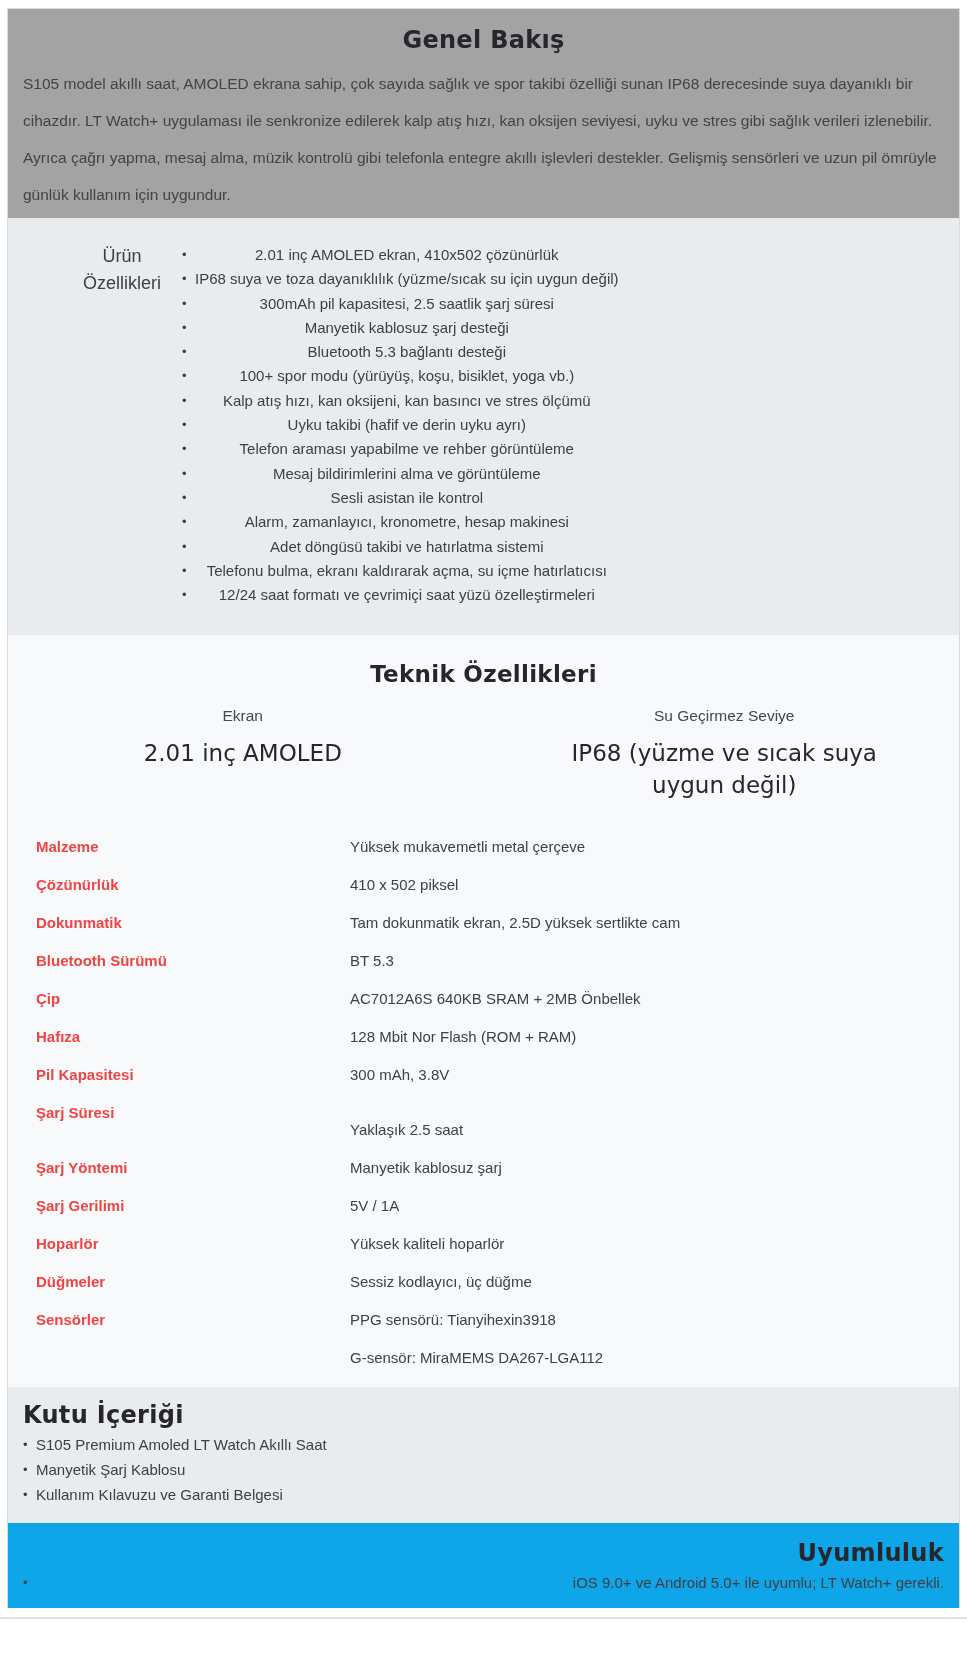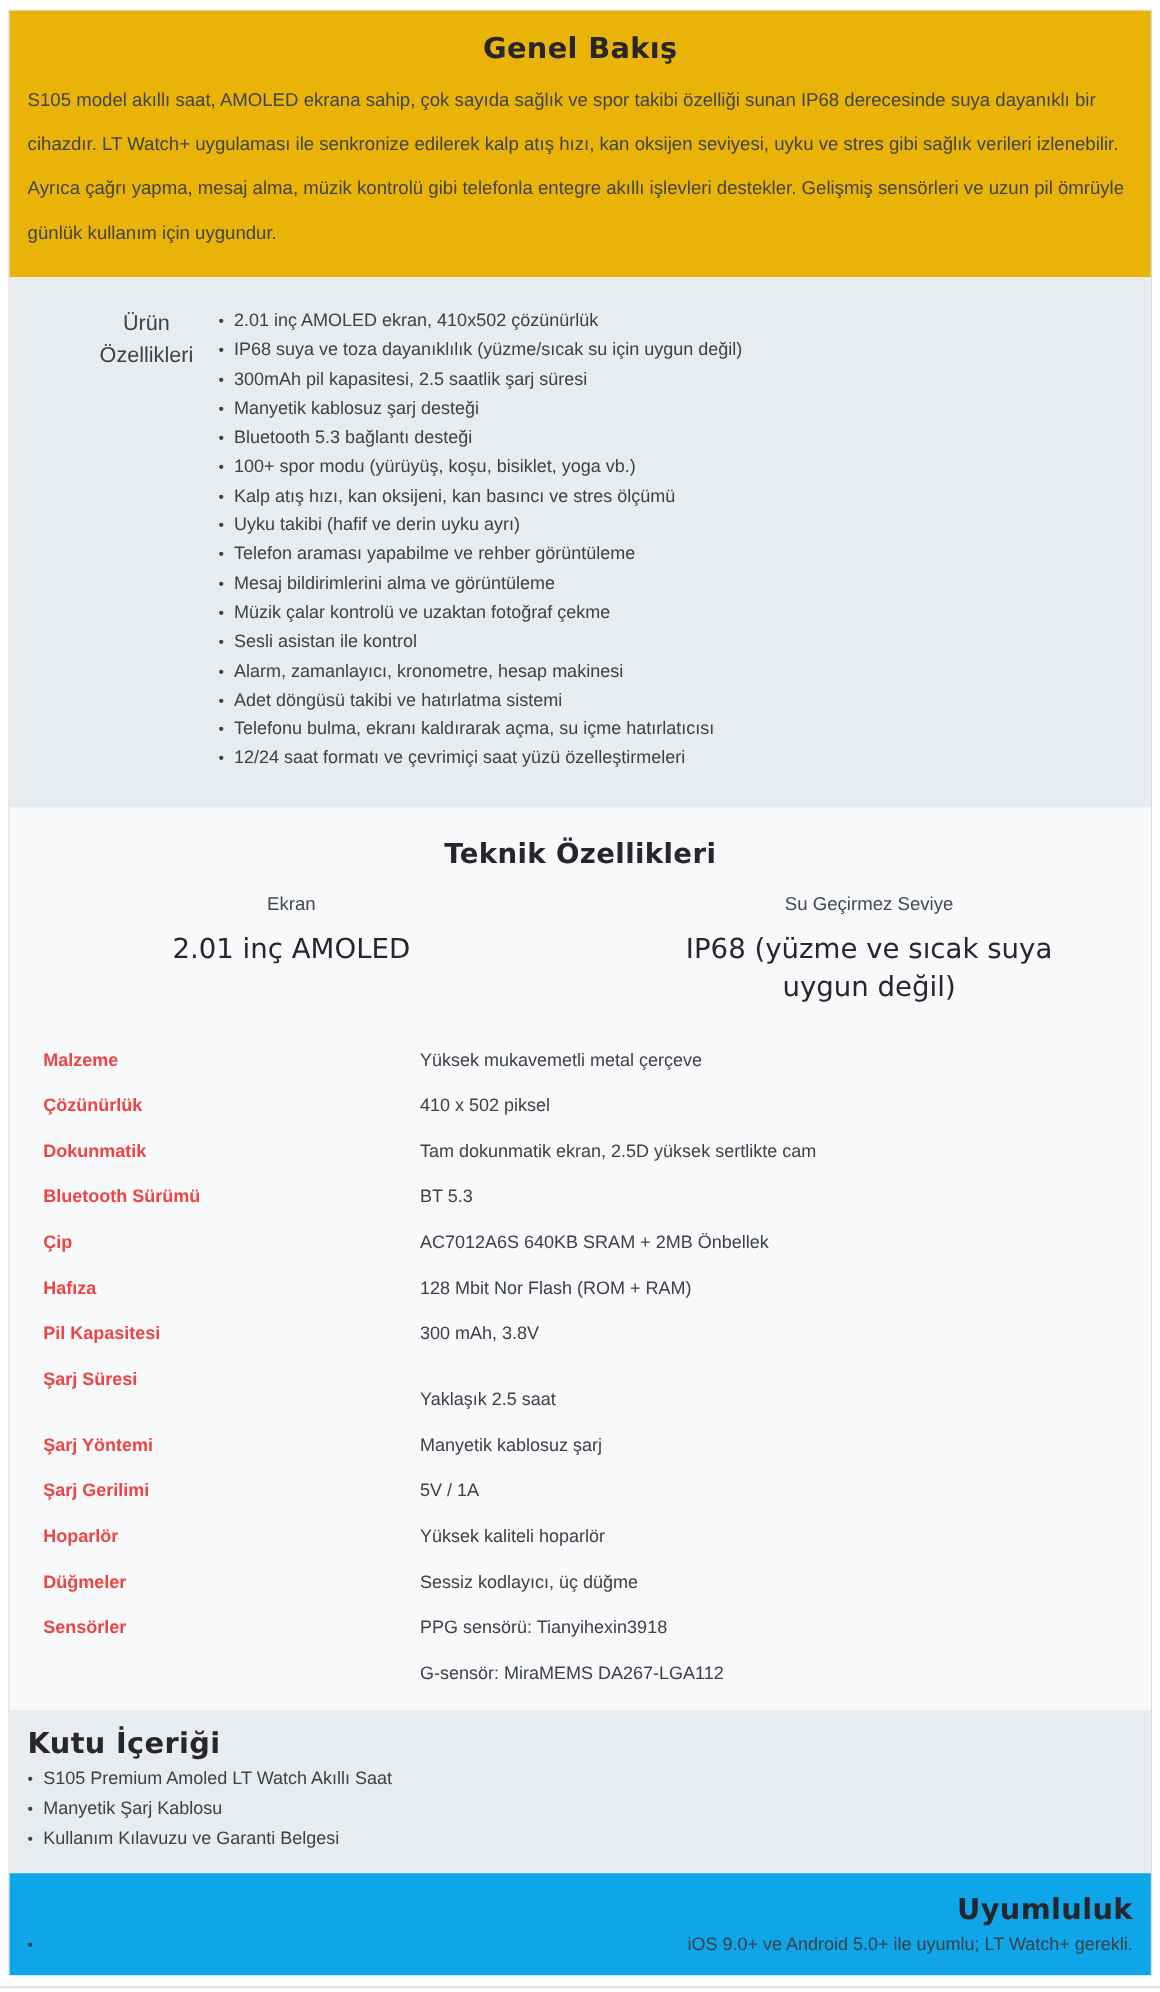--- a/index.html
+++ b/index.html
@@ -10,21 +10,21 @@
     -webkit-font-smoothing: antialiased;
   }
   .card {
     margin: 8px 7px 0 7px;
     border: 1px solid #d6dbe0;
     border-bottom: none;
   }
   h2 { font-family: "DejaVu Sans", sans-serif; color: #26262c; font-weight: 600; letter-spacing: 0.3px; }
 
   
-  .sec-overview { background: #eab308; padding: 14px 15px 18px 15px; }
+  .sec-overview { background: #a3a3a3; padding: 14px 15px 5px 15px; }
   .sec-overview h2 {
     margin: 0; text-align: center;
     font-size: 24px; line-height: 34px;
   }
   .sec-overview p {
     margin: 8px 0 0 0;
     font-size: 15.5px; line-height: 37px; color: #414449;
   }
 
   
@@ -39,21 +39,21 @@
     font-size: 18px; line-height: 27px; color: #3d4145;
   }
   ul.bullets { list-style: none; margin: 0; padding: 0; }
   ul.bullets li { position: relative; padding-left: 13px; }
   ul.bullets li::before {
     content: "\2022";
     position: absolute; left: 0; top: 0;
     font-size: 13px; color: #3d4145;
   }
   .features-list { margin: 1px 0 0 28px; font-size: 15px; }
-  .features-list li { line-height: 24.3px; }
+  .features-list li { line-height: 24.3px; text-align: center; }
 
   
   .sec-tech { background: #f8f9fa; padding: 20px 15px 11px 15px; }
   .sec-tech h2 {
     margin: 0; text-align: center;
     font-size: 23px; line-height: 38px;
   }
   .tech-highlights { display: flex; margin-top: 12px; text-align: center; gap: 42px; }
   .tech-col { flex: 1 1 50%; }
   .tech-col-label { font-size: 15.5px; line-height: 22px; color: #43484d; }
@@ -107,21 +107,20 @@
         <li>100+ spor modu (yürüyüş, koşu, bisiklet, yoga vb.)</li>
 
         <li>Kalp atış hızı, kan oksijeni, kan basıncı ve stres ölçümü</li>
 
         <li>Uyku takibi (hafif ve derin uyku ayrı)</li>
 
         <li>Telefon araması yapabilme ve rehber görüntüleme</li>
 
         <li>Mesaj bildirimlerini alma ve görüntüleme</li>
 
-        <li>Müzik çalar kontrolü ve uzaktan fotoğraf çekme</li>
 
         <li>Sesli asistan ile kontrol</li>
 
         <li>Alarm, zamanlayıcı, kronometre, hesap makinesi</li>
 
         <li>Adet döngüsü takibi ve hatırlatma sistemi</li>
 
         <li>Telefonu bulma, ekranı kaldırarak açma, su içme hatırlatıcısı</li>
 
         <li>12/24 saat formatı ve çevrimiçi saat yüzü özelleştirmeleri</li>

